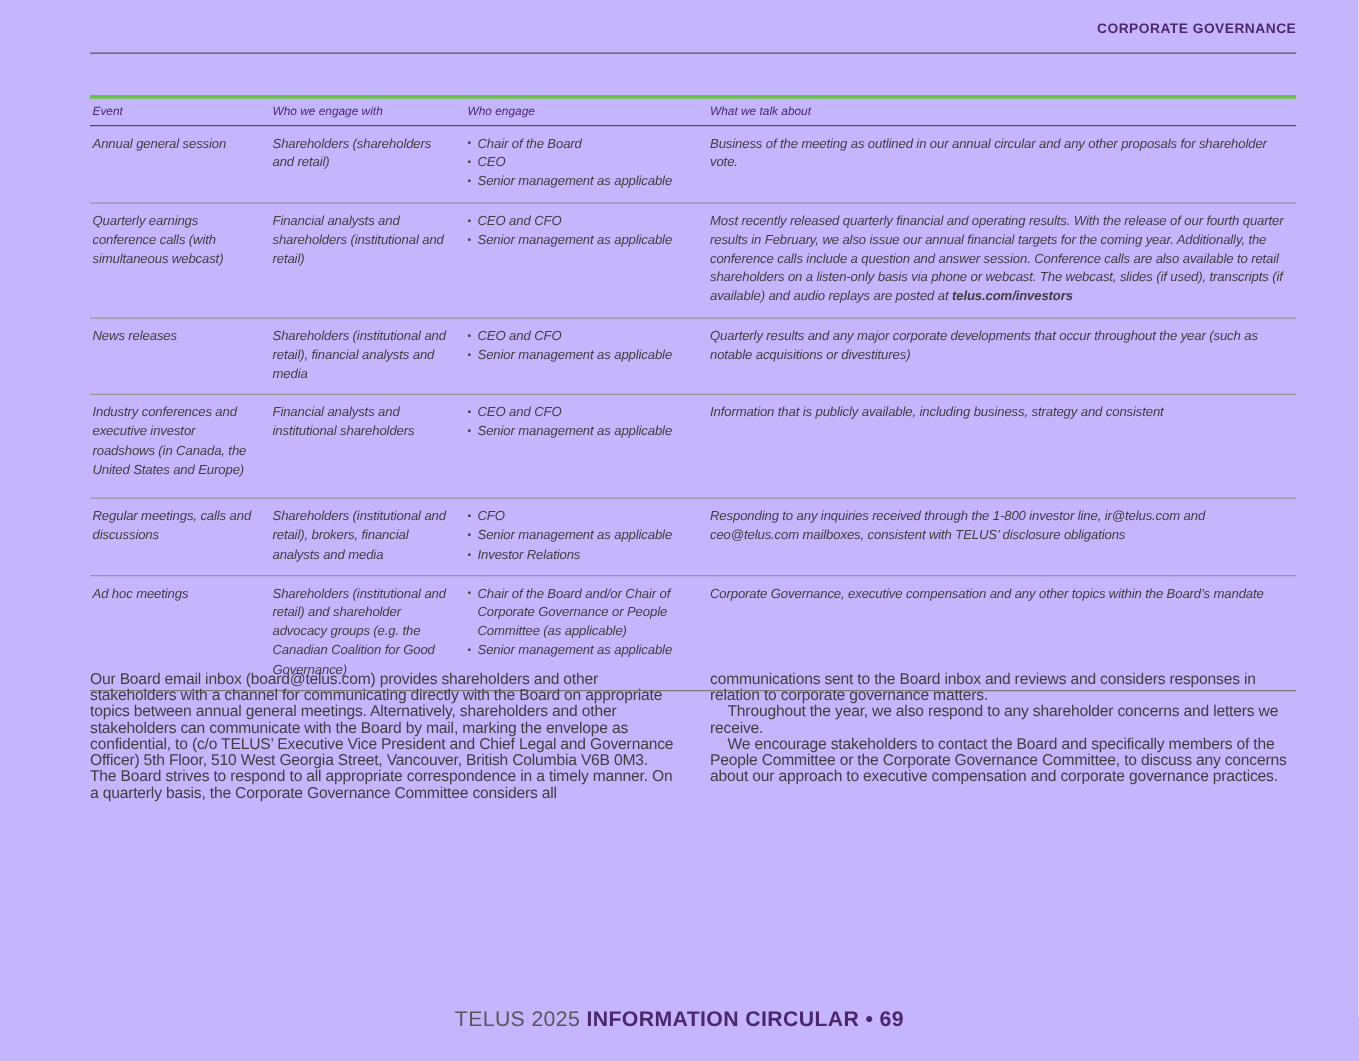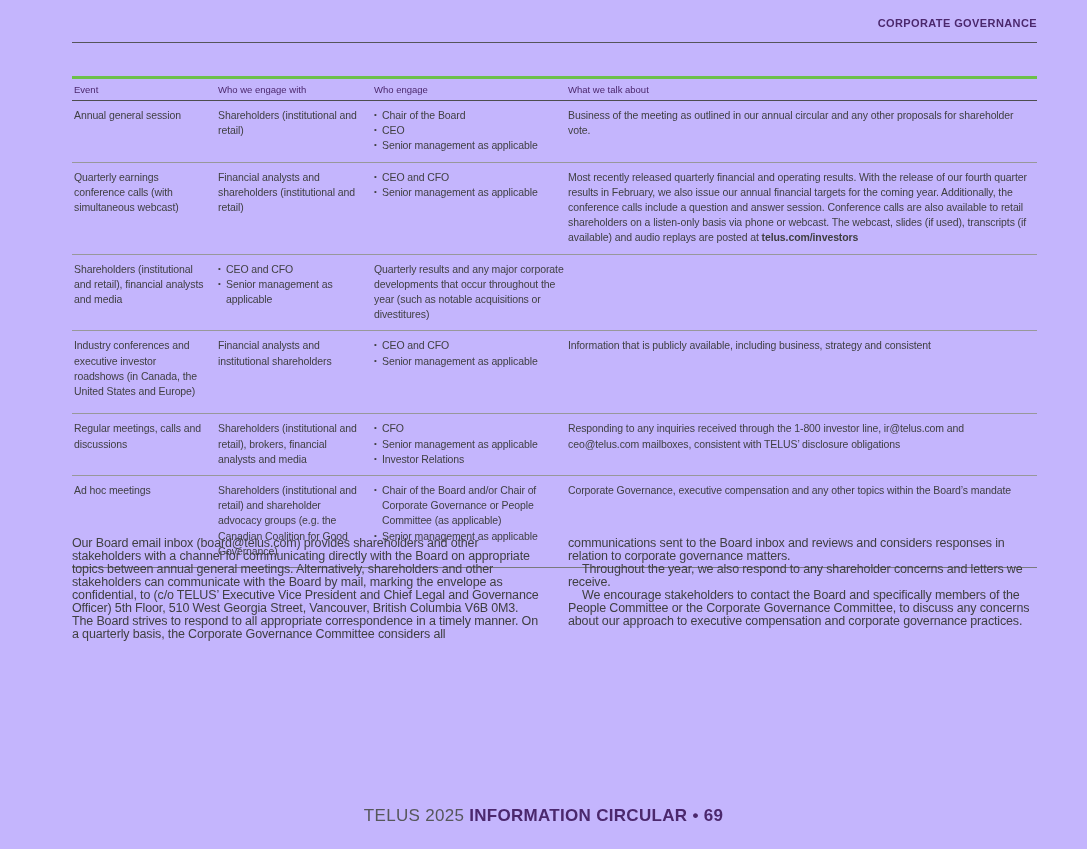--- a/index.html
+++ b/index.html
@@ -12,21 +12,21 @@
     position:relative;width:1087px;height:849px;background:#c4b5fd;
     font-family:"Liberation Sans","DejaVu Sans",sans-serif;color:var(--text);
     overflow:hidden;
   }
   .section-label{
     position:absolute;top:17px;right:50px;
     font-size:11px;font-weight:bold;color:var(--purple);letter-spacing:.4px;
   }
   .header-rule{position:absolute;top:42px;left:72px;width:965px;height:1px;background:#55555a;}
 
-  .engagement-table{position:absolute;top:76px;left:72px;width:965px;}
+  .engagement-table{position:absolute;top:76px;left:72px;width:965px;font-style:italic;}
   .t-head,.t-row{display:grid;grid-template-columns:144px 156px 194px 1fr;}
   .t-head{border-top:3px solid var(--green);border-bottom:1px solid #4d4d4f;}
   .th{font-size:9.5px;color:var(--purple);padding:5px 8px 5px 2px;line-height:11px;}
   .t-row{border-bottom:1px solid #98989a;}
   .t-row.last{border-bottom:1px solid #7a7a7d;}
   .td{
     font-size:10.5px;line-height:15.2px;letter-spacing:-0.1px;
     padding:7px 10px 8px 2px;
   }
   .td.c4{padding-right:2px;}
@@ -64,21 +64,21 @@
 
     <div class="t-head">
       <div class="th">Event</div>
       <div class="th">Who we engage with</div>
       <div class="th">Who engage</div>
       <div class="th">What we talk about</div>
     </div>
 
     <div class="t-row r1">
       <div class="td c1">Annual general session</div>
-      <div class="td c2">Shareholders (institutional and retail)</div>
+      <div class="td c2">Shareholders (shareholders and retail)</div>
       <div class="td c3">
         <ul class="bullets">
           <li>Chair of the Board</li>
           <li>CEO</li>
           <li>Senior management as applicable</li>
         </ul>
       </div>
       <div class="td c4"><span>Business of the meeting as outlined in our annual circular and any other proposals for shareholder vote.</span></div>
     </div>
 
@@ -88,20 +88,21 @@
       <div class="td c3">
         <ul class="bullets">
           <li>CEO and CFO</li>
           <li>Senior management as applicable</li>
         </ul>
       </div>
       <div class="td c4"><span>Most recently released quarterly financial and operating results. With the release of our fourth quarter results in February, we also issue our annual financial targets for the coming year. Additionally, the conference calls include a question and answer session. Conference calls are also available to retail shareholders on a listen-only basis via phone or webcast. The webcast, slides (if used), transcripts (if available) and audio replays are posted at </span><span class="bold">telus.com/investors</span></div>
     </div>
 
     <div class="t-row r3">
+      <div class="td c1">News releases</div>
       <div class="td c2">Shareholders (institutional and retail), financial analysts and media</div>
       <div class="td c3">
         <ul class="bullets">
           <li>CEO and CFO</li>
           <li>Senior management as applicable</li>
         </ul>
       </div>
       <div class="td c4"><span>Quarterly results and any major corporate developments that occur throughout the year (such as notable acquisitions or divestitures)</span></div>
     </div>
 

